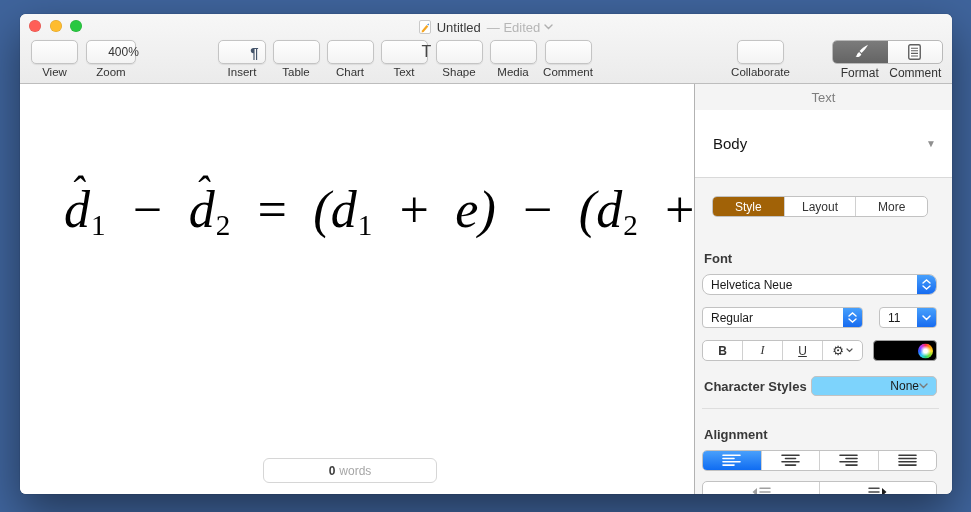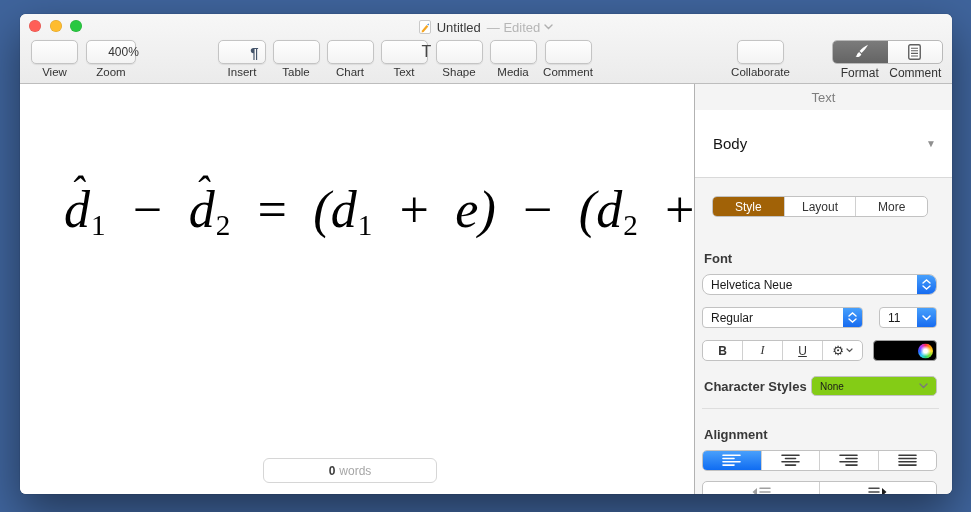--- a/index.html
+++ b/index.html
@@ -118,23 +118,23 @@
     background:
       radial-gradient(circle,#ffffff 0 18%,rgba(255,255,255,0) 52%),
       conic-gradient(#ff2d55,#ff9500,#ffe02e,#7ce02a,#2ad27e,#32c5ff,#2d5bff,#b23bff,#ff2d55);
   }
   .biu-b{font-weight:bold;}
   .biu-i{font-style:italic;font-family:"Liberation Serif",serif;font-size:13px;}
   .biu-u{text-decoration:underline;}
   .gear{font-size:13px;color:#333;line-height:1;}
   .mini-chev{margin-left:2px;display:flex;align-items:center;}
   .dropdown{
-    position:absolute;box-sizing:border-box;background:#84cc16;border:1px solid #c2c2c2;
-    border-radius:5px;font-size:10px;color:#1a1a1a;
-    display:flex;align-items:center;justify-content:space-between;padding:0 8px;
+    position:absolute;box-sizing:border-box;background:#7dd3fc;border:1px solid #c2c2c2;
+    border-radius:5px;font-size:12px;color:#1a1a1a;
+    display:flex;align-items:center;justify-content:flex-end;padding:0 8px;
   }
 </style>
 </head>
 <body>
 
 <div class="window">
 
   <div class="header">
 
     <div class="traffic">

